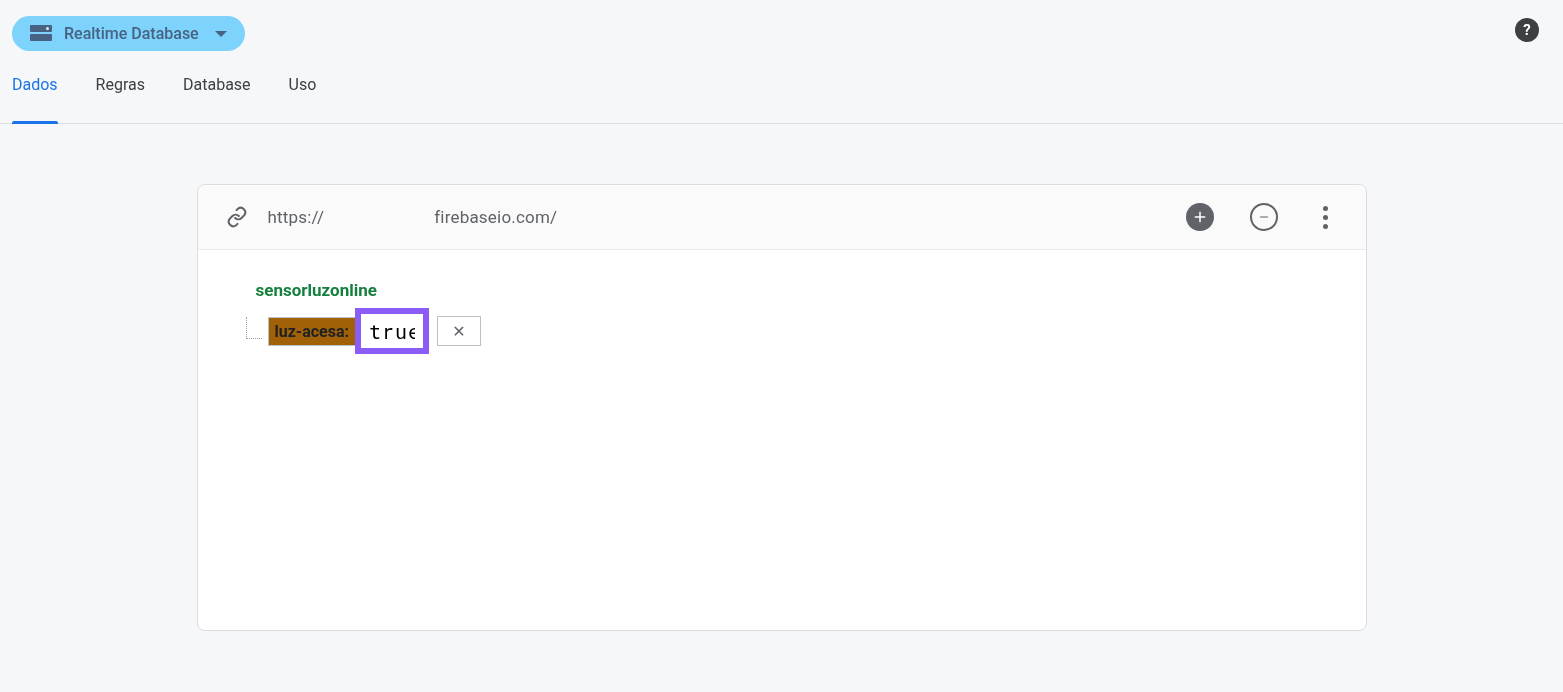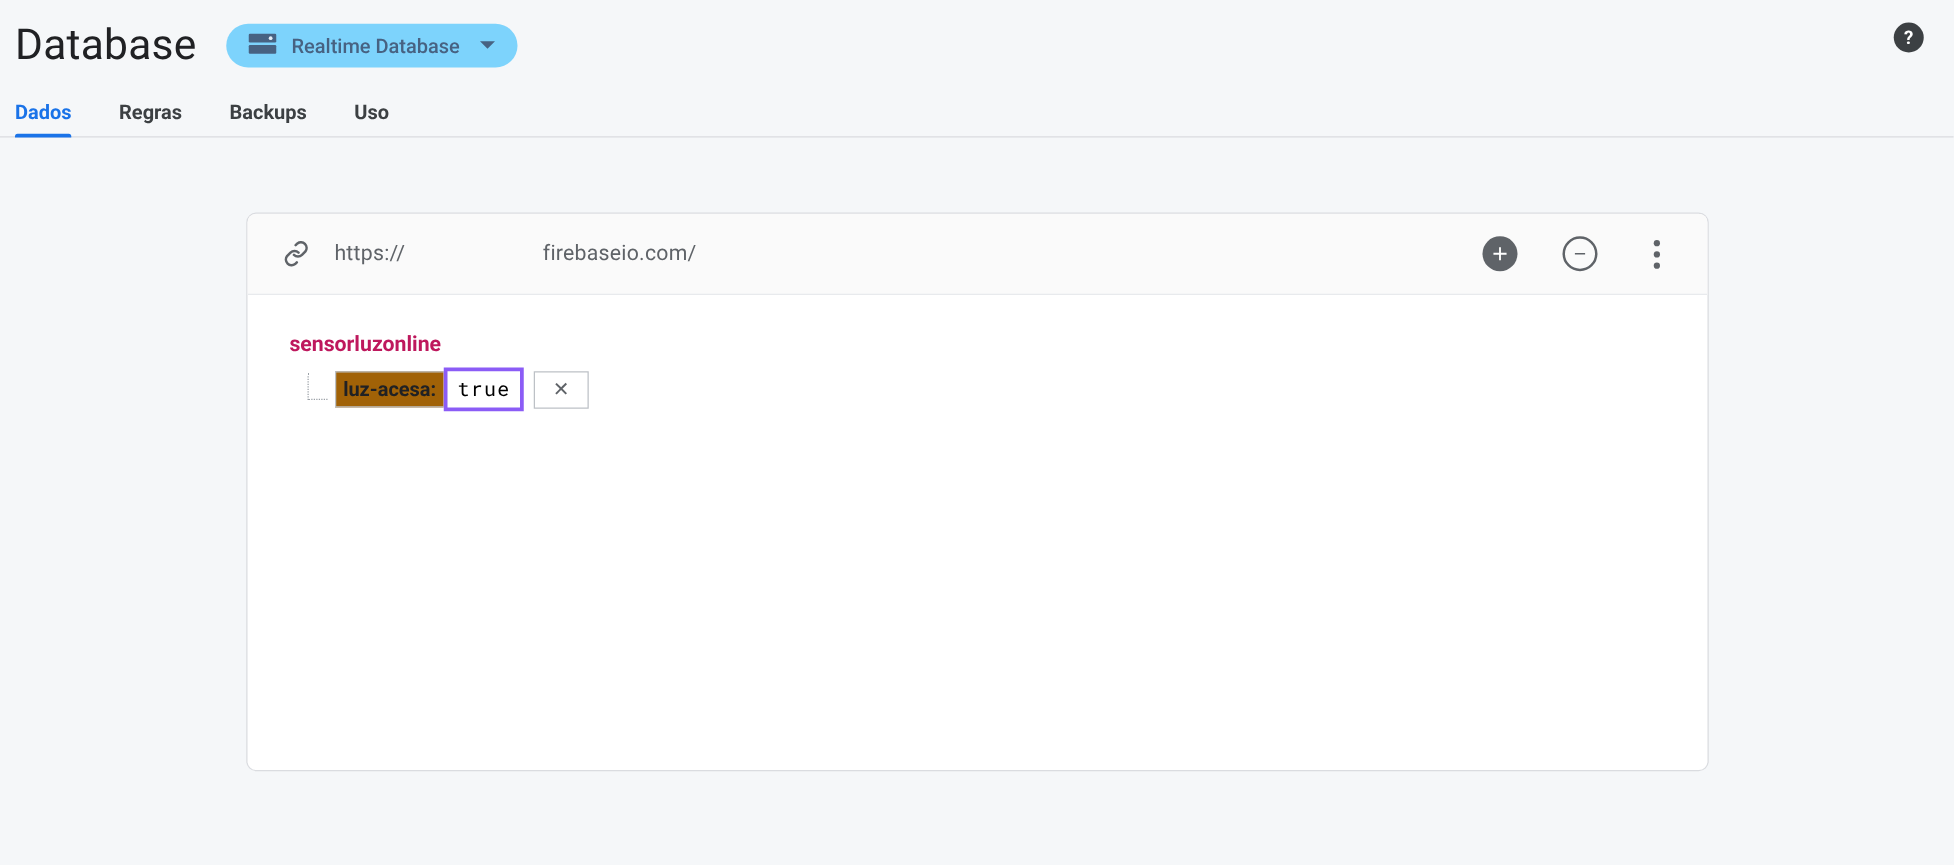--- a/index.html
+++ b/index.html
@@ -88,24 +88,24 @@
     }
     .tabs {
       display: flex;
       padding: 24px 12px 0 12px;
       border-bottom: 1px solid #dadce0;
       gap: 38px;
     }
     .tab {
       font-size: 16px;
       color: #3c4043;
-      padding-bottom: 10px;
+      padding-bottom: 29px;
       cursor: pointer;
       position: relative;
-      font-weight: 700;
+      font-weight: 400;
     }
     .tab.active {
       color: #1a73e8;
     }
     .tab.active::after {
       content: '';
       position: absolute;
       bottom: -1px;
       left: 0;
       right: 0;
@@ -185,22 +185,23 @@
       background: #5f6368;
       border-radius: 50%;
     }
     .card-body {
       padding: 30px 34px;
       min-height: 380px;
     }
     .root-node {
       font-size: 17px;
       font-weight: 700;
-      color: #be185d;
+      color: #15803d;
       margin-bottom: 8px;
+      margin-left: 24px;
     }
     .tree-row {
       display: flex;
       align-items: center;
       margin-left: 14px;
     }
     .tree-connector {
       width: 16px;
       height: 22px;
       border-left: 1px dotted #9aa0a6;
@@ -212,25 +213,25 @@
       font-size: 16px;
       font-weight: 700;
       color: #202124;
       padding: 4px 6px;
       border: 1px solid #bdc1c6;
       border-right: none;
       background: #a16207;
     }
     .value-input {
       font-family: 'Roboto Mono', Menlo, monospace;
-      font-size: 16px;
+      font-size: 20px;
       padding: 4px 8px;
-      border: 3px solid #8b5cf6;
+      border: 6px solid #8b5cf6;
       background: #fff;
-      width: 64px;
+      width: 74px;
       letter-spacing: 1px;
       outline: none;
     }
     .delete-node-btn {
       margin-left: 8px;
       width: 44px;
       height: 30px;
       border: 1px solid #bdc1c6;
       background: #fff;
       color: #5f6368;
@@ -238,36 +239,35 @@
       align-items: center;
       justify-content: center;
       cursor: pointer;
       font-size: 16px;
     }
   </style>
 </head>
 <body>
 
 <div class="header">
-  <h1 class="page-title">Database</h1>
   <div class="db-selector">
     <div class="db-icon">
       <div class="db-icon-bar top"></div>
       <div class="db-icon-bar"></div>
     </div>
     <span class="db-selector-label">Realtime Database</span>
     <span class="chevron-down"></span>
   </div>
   <div class="help-icon">?</div>
 </div>
 
 <div class="tabs">
   <div class="tab active">Dados</div>
   <div class="tab">Regras</div>
-  <div class="tab">Backups</div>
+  <div class="tab">Database</div>
   <div class="tab">Uso</div>
 </div>
 
 <div class="content-wrap">
   <div class="card">
     <div class="card-header">
       <span class="link-icon">
         <svg width="22" height="22" viewBox="0 0 24 24" fill="none" stroke="#5f6368" stroke-width="2.2" stroke-linecap="round">
           <path d="M10 13a5 5 0 0 0 7 0l3-3a5 5 0 0 0-7-7l-1.5 1.5"></path>
           <path d="M14 11a5 5 0 0 0-7 0l-3 3a5 5 0 0 0 7 7l1.5-1.5"></path>

